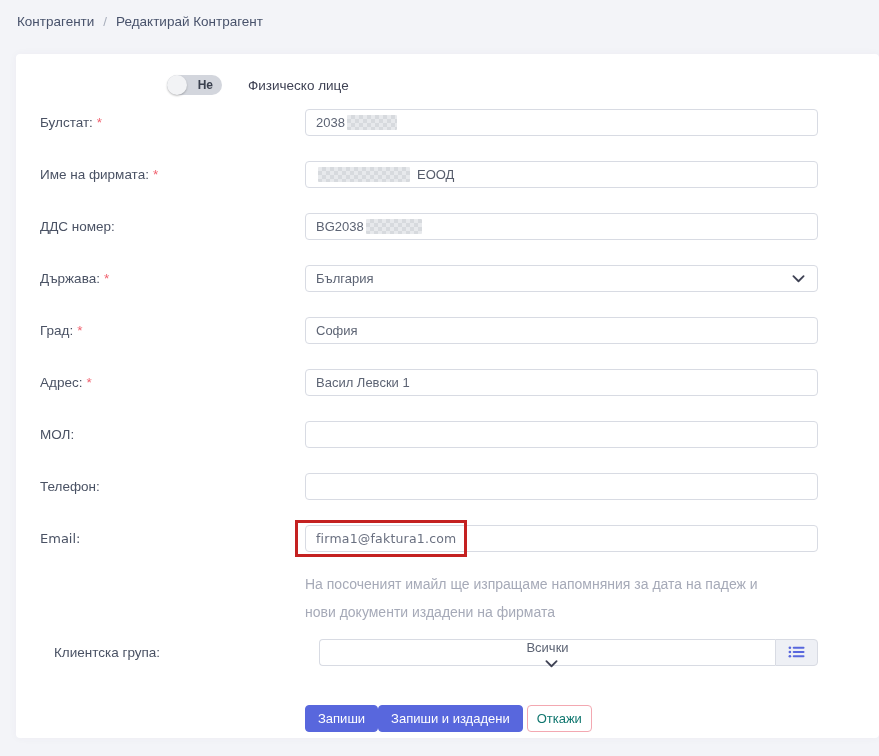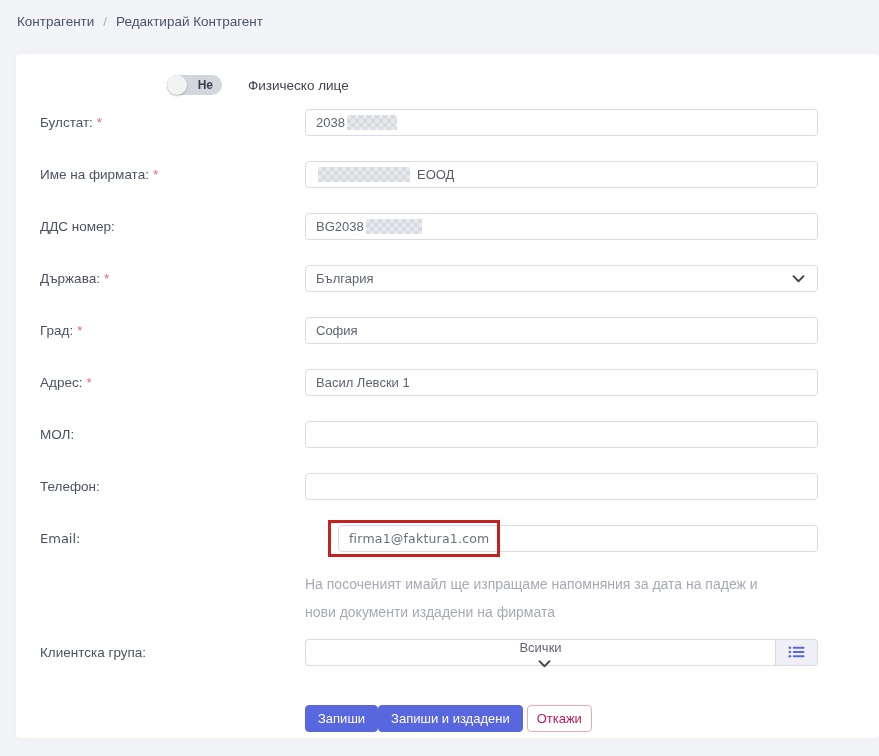--- a/index.html
+++ b/index.html
@@ -71,54 +71,54 @@
       linear-gradient(45deg,#d7dade 25%,transparent 25% 75%,#d7dade 75%),
       linear-gradient(45deg,#d7dade 25%,transparent 25% 75%,#d7dade 75%);
     background-position:0 0,4px 4px;
     background-size:8px 8px;
     margin:0 2px;
   }
   .select-box { display:flex; align-items:center; justify-content:space-between; cursor:pointer; }
   .chev { flex:0 0 auto; margin-left:8px; display:flex; }
 
   
-  .email-wrap { position:relative;margin-left:33px; }
+  .email-wrap { position:relative; }
   .email-wrap input { font-family:"DejaVu Sans", sans-serif; font-size:12.5px; letter-spacing:0.2px; color:#6a7080; }
   .lbl-email { font-family:"DejaVu Sans", sans-serif; font-size:13px; }
   .annotation {
     position:absolute; left:-10px; top:-5px;
     width:172px; height:37px;
     border:3px solid #c42121;
     pointer-events:none; z-index:3;
   }
 
   .help-row { display:grid; grid-template-columns:265px 1fr; margin-top:6px; }
   .help-text { width:478px; font-size:14px; line-height:28px; color:#a6aab8; }
 
   
-  .group-row { display:grid; grid-template-columns:265px 1fr; align-items:center; height:52px; }
+  .group-row { display:grid; grid-template-columns:265px 1fr; align-items:center; height:52px;margin-left:14px; }
   .input-group { display:flex; width:100%; }
   .input-group .select-box { border-radius:4px 0 0 4px; border-right:none;flex-direction:column; }
   .append-btn {
     flex:0 0 43px; height:27px;
     background:#eef0f5; border:1px solid #d8dbe3; border-radius:0 4px 4px 0;
     display:flex; align-items:center; justify-content:center;
     cursor:pointer;
   }
 
   
   .actions { display:flex; align-items:center; margin:27px 0 0 265px; }
   .btn {
     height:27px; border-radius:4px; font-size:13px;
     font-family:"Liberation Sans", sans-serif;
     display:inline-flex; align-items:center; cursor:pointer;
     border:1px solid transparent;
   }
   .btn-primary { background:#5867dd; border-color:#5867dd; color:#fff; padding:0 12px; }
-  .btn-outline-danger { background:#fff; border-color:#f3a8b1; color:#be185d; padding:0 9px; margin-left:4px; }
+  .btn-outline-danger { background:#fff; border-color:#f3a8b1; color:#0f766e; padding:0 9px; margin-left:4px; }
 </style>
 </head>
 <body>
 
 <div class="breadcrumb">
   <span class="crumb">Контрагенти</span>
   <span class="sep">/</span>
   <span class="crumb">Редактирай Контрагент</span>
 </div>
 

